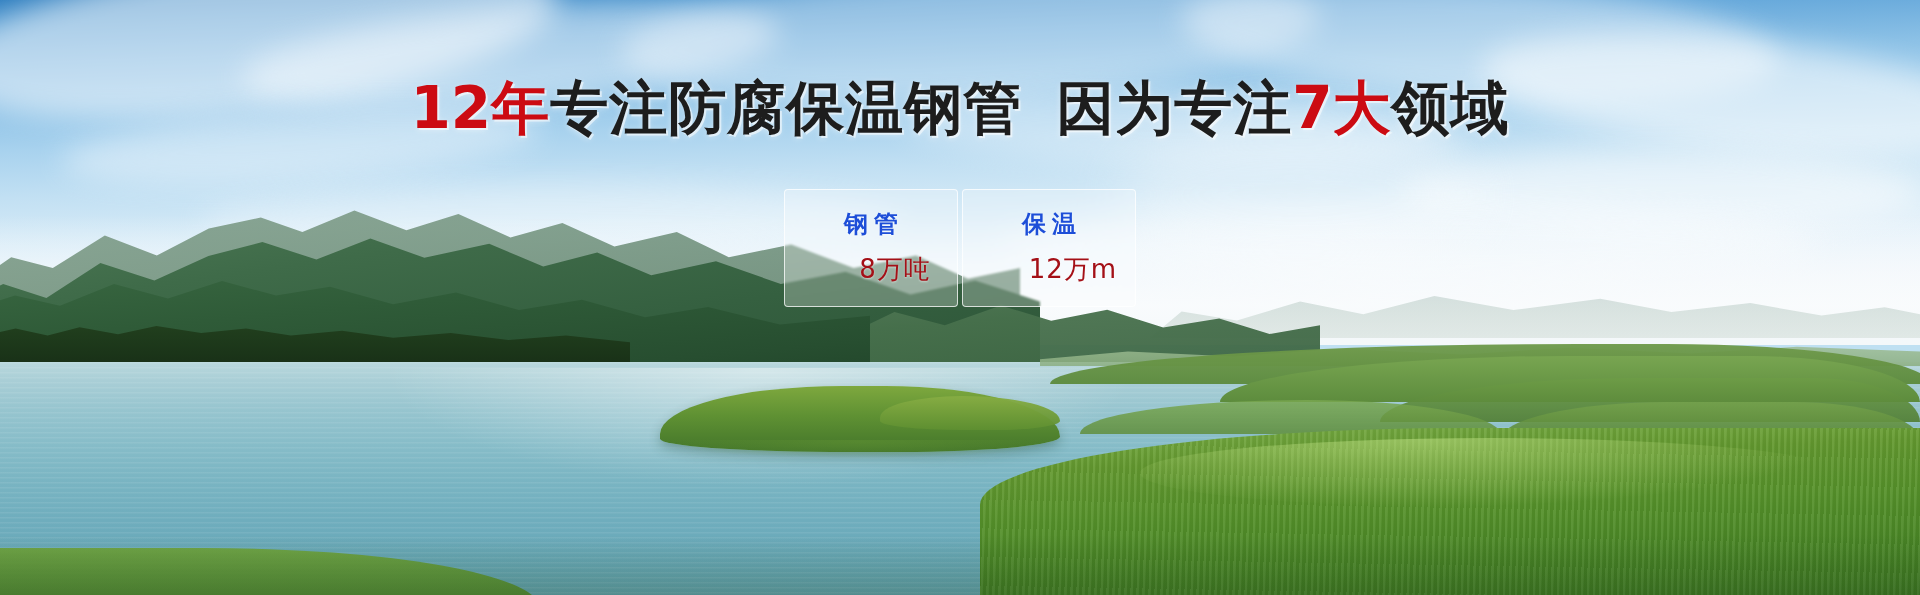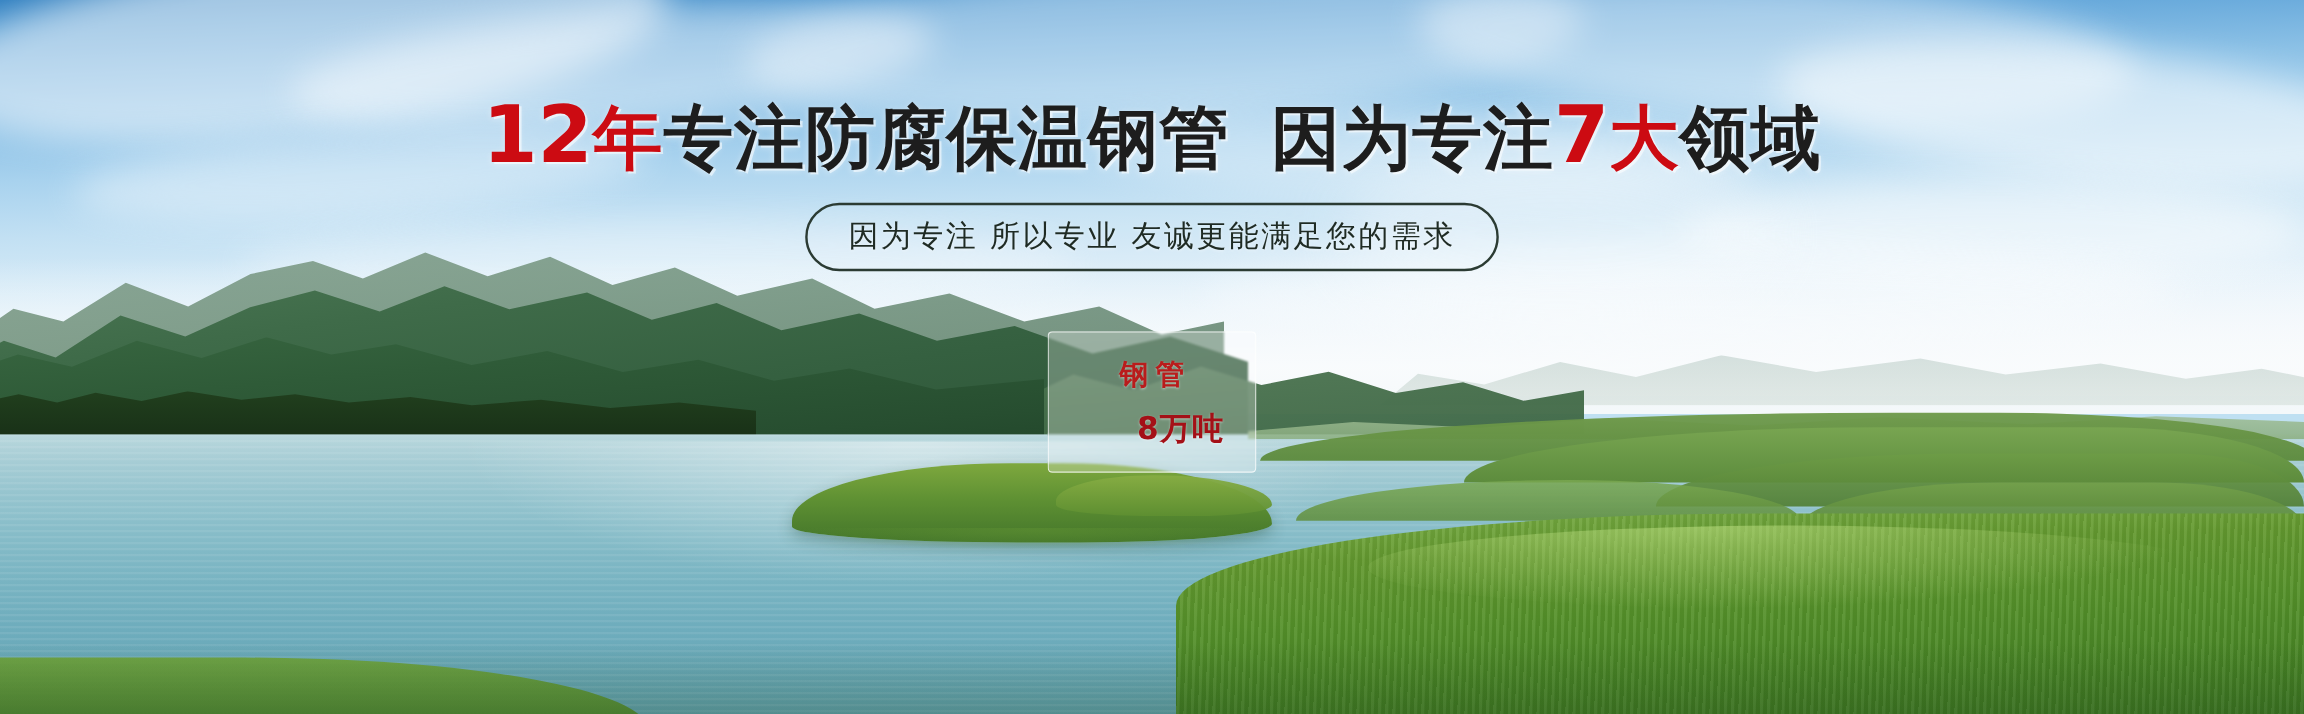--- a/index.html
+++ b/index.html
@@ -229,21 +229,21 @@
     line-height:1.05;
     letter-spacing:1px;
     white-space:nowrap;
     color:#1d1d1d;
     text-shadow:
        2px 2px 0 rgba(255,255,255,.55),
        0 2px 6px rgba(255,255,255,.45);
   }
   .headline .accent { color:#cc0b12; }
   .headline .num {
-    font-size:66px;
+    font-size:58px;
     letter-spacing:0;
   }
   .headline .gap { display:inline-block; width:34px; }
 
   .subtitle-pill {
     margin-top:22px;
     border:2px solid #2b3b33;
     border-radius:34px;
     padding:9px 34px 11px;
     font-family:"DejaVu Sans","Liberation Sans",sans-serif;
@@ -272,27 +272,27 @@
     gap:12px;
     border-radius:4px;
     backdrop-filter:blur(1px);
   }
   .stat-label {
     font-family:"DejaVu Sans","Liberation Sans",sans-serif;
     font-size:24px;
     font-weight:bold;
     letter-spacing:6px;
     text-indent:6px;
-    color:#b91c1c;
+    color:#1d4ed8;
     text-shadow:0 1px 2px rgba(255,255,255,.5);
   }
   .stat-value {
     font-family:"DejaVu Sans","Liberation Sans",sans-serif;
     font-size:26px;
-    font-weight:bold;
+    font-weight:normal;
     letter-spacing:1px;
     color:#a41017;
     text-shadow:0 1px 2px rgba(255,255,255,.5);
     margin-left:48px;
   }
   .stat-value sup { font-size:15px; vertical-align:super; }
 </style>
 </head>
 <body>
 
@@ -341,26 +341,29 @@
     <div class="grass-left"></div>
     <div class="bottom-soft"></div>
   </div>
 
   <div class="overlay">
 
     <div class="headline">
       <span class="accent num">12</span><span class="accent">年</span><span>专注防腐保温钢管</span><span class="gap"></span><span>因为专注</span><span class="accent num">7</span><span class="accent">大</span><span>领域</span>
     </div>
 
-    <div class="subtitle-pill">因为专注  所以专业  友诚更能满足您的需求</div>
 
     <div class="stats">
 
       <div class="stat-card">
         <div class="stat-label">钢管</div>
         <div class="stat-value"><span>8万吨</span></div>
       </div>
 
 
+      <div class="stat-card">
+        <div class="stat-label">保温</div>
+        <div class="stat-value"><span>12万m</span></div>
+      </div>
 
     </div>
   </div>
 </div>
 
 </body></html>

